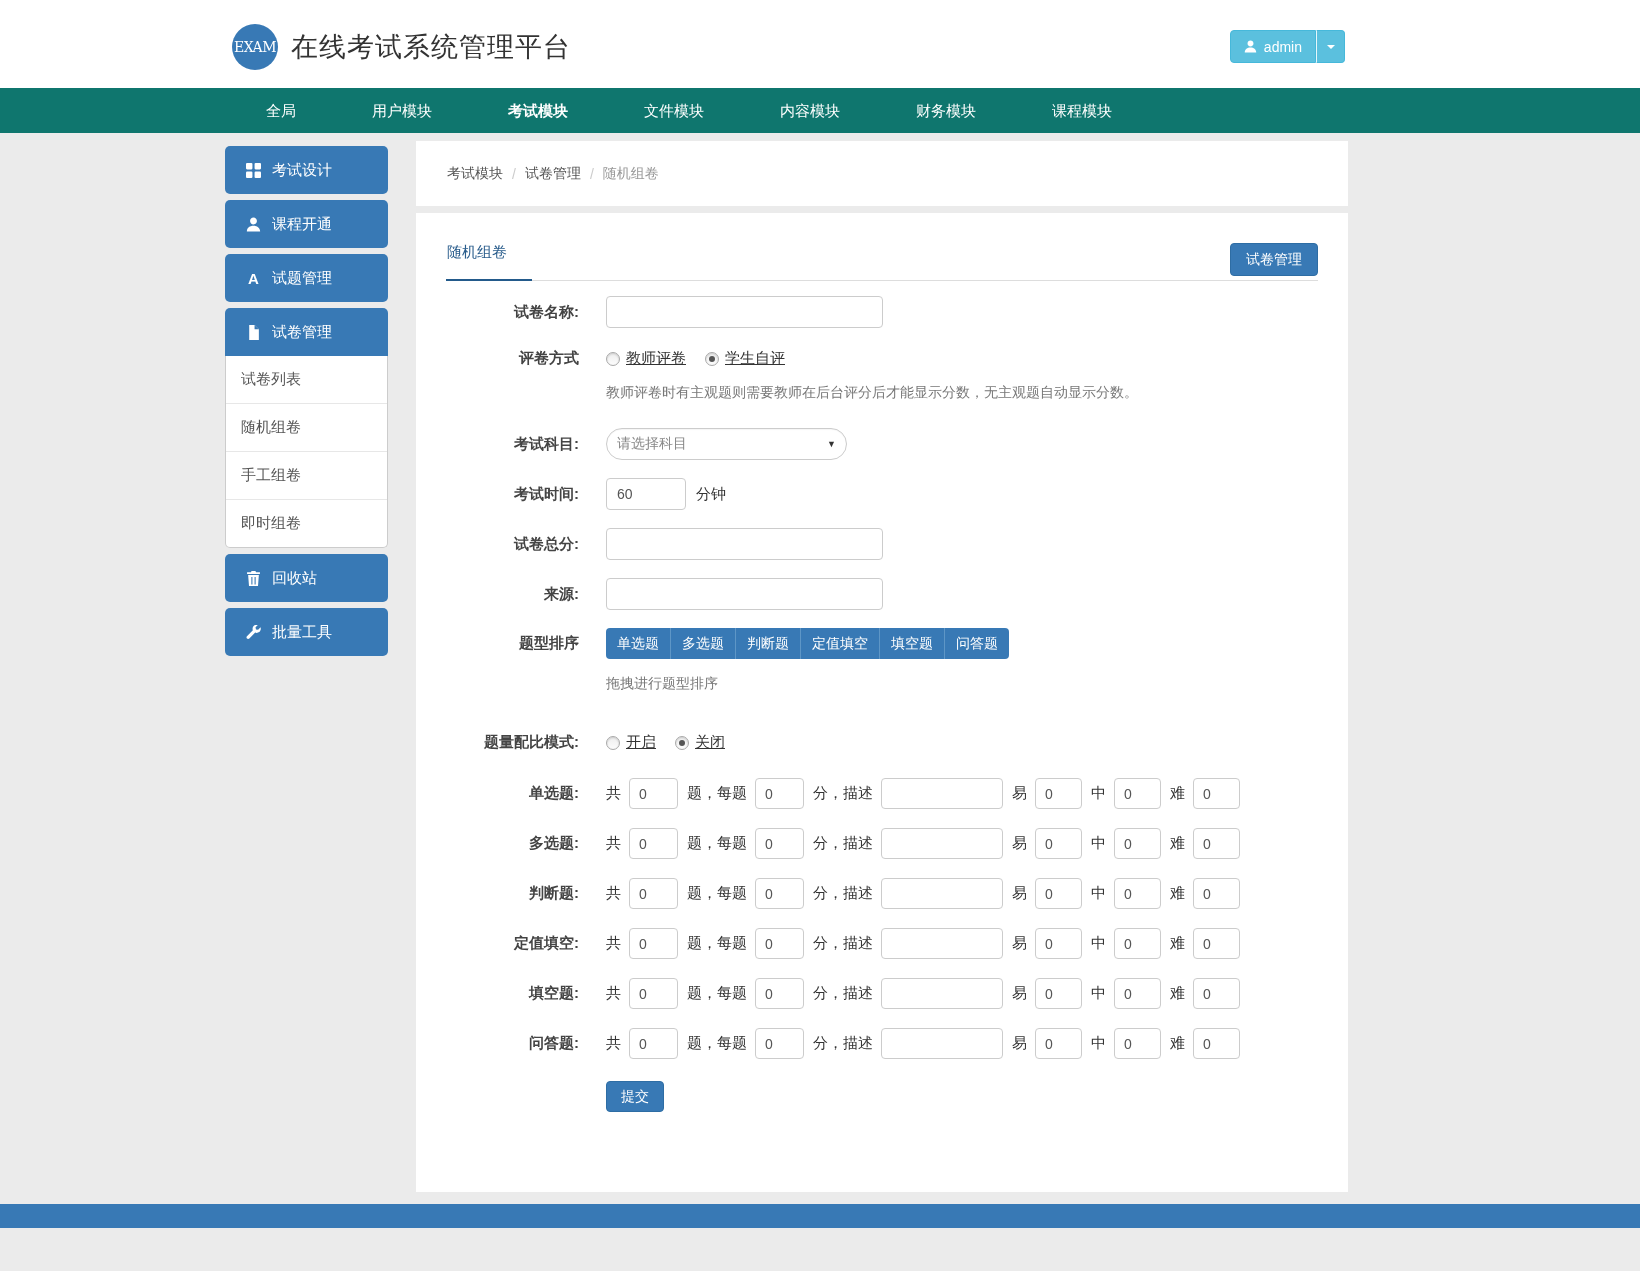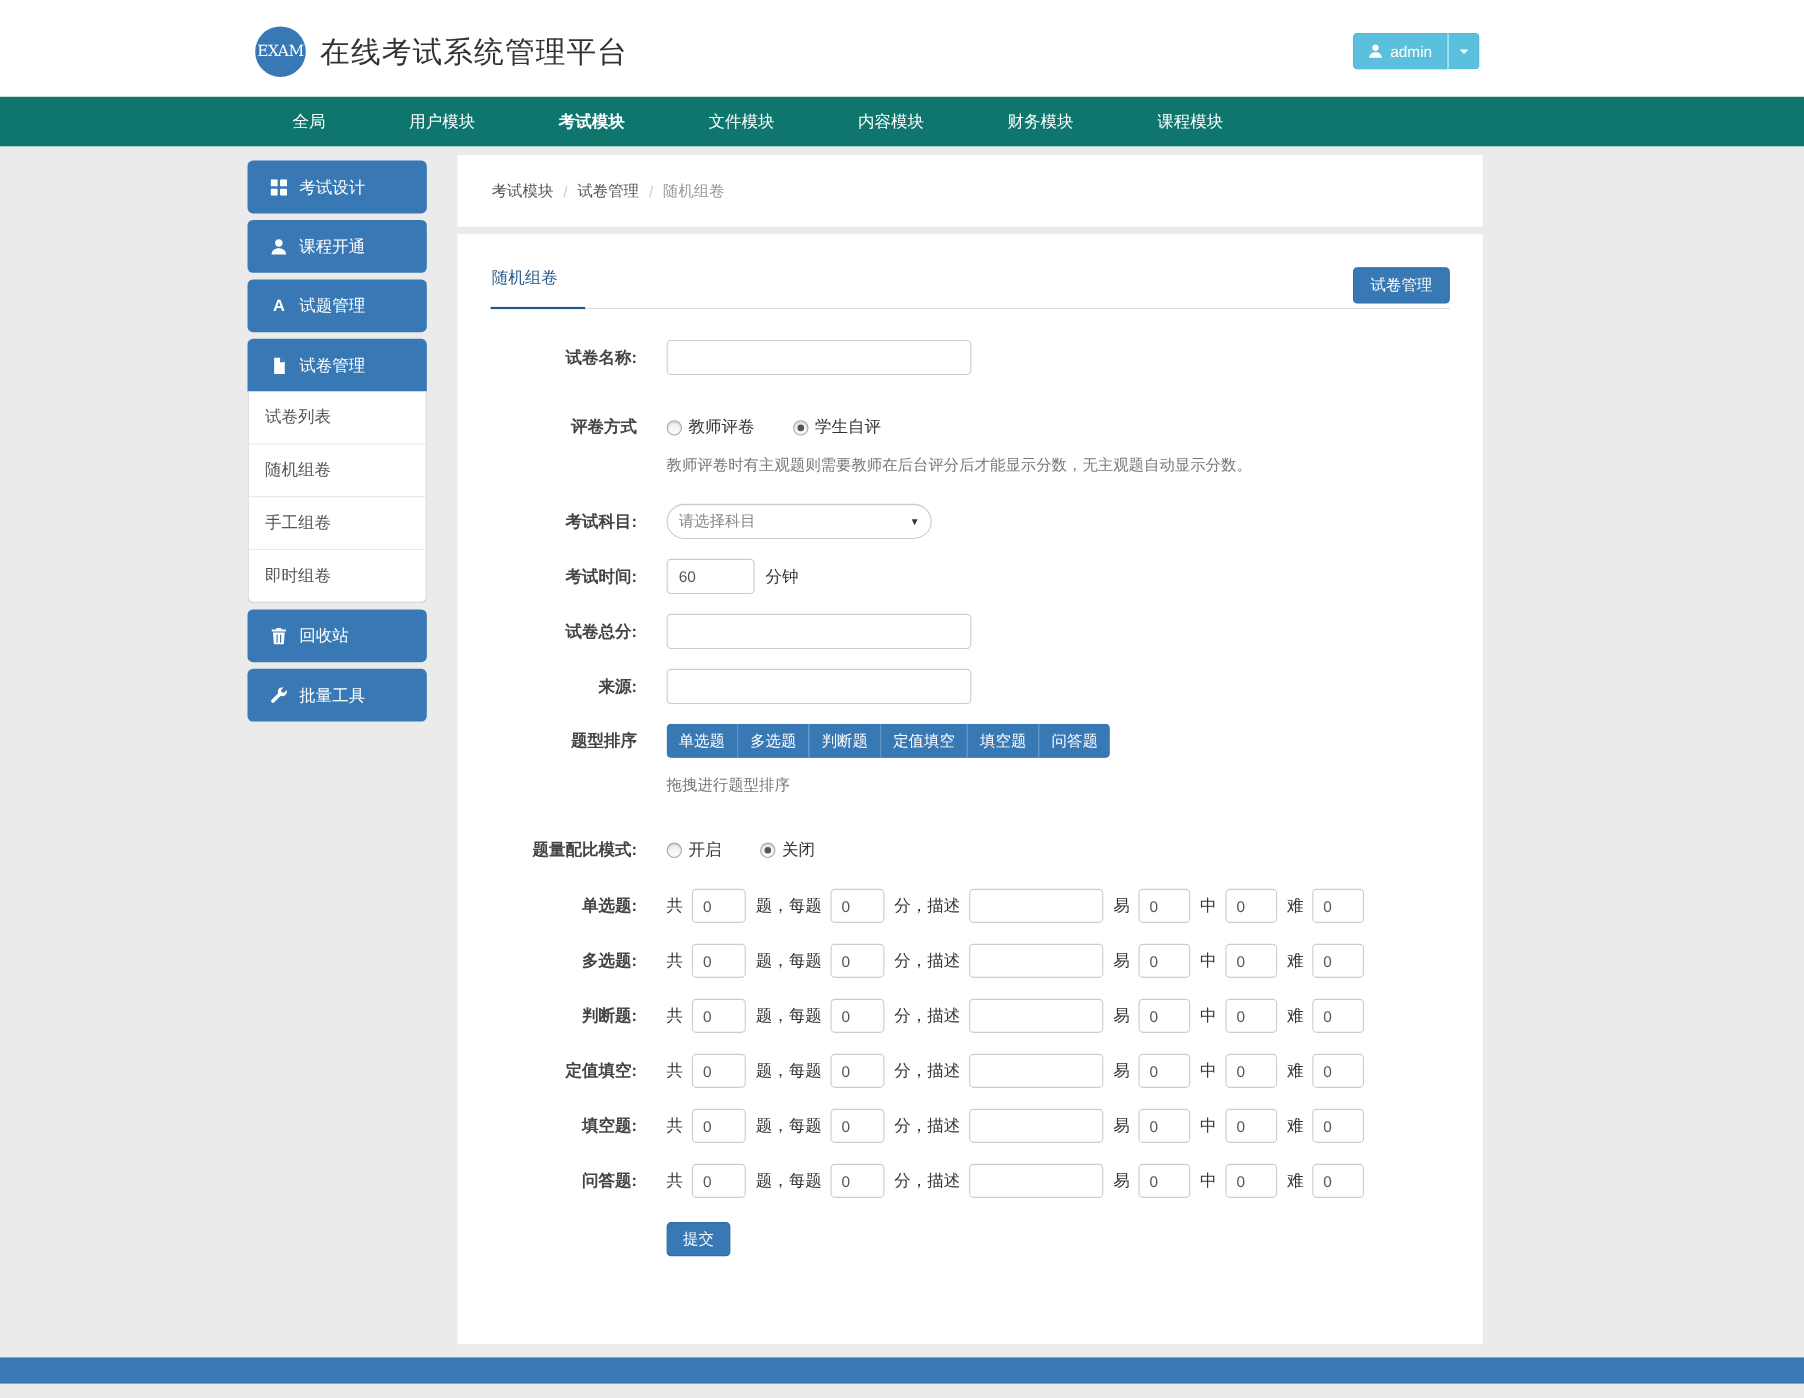--- a/index.html
+++ b/index.html
@@ -117,21 +117,21 @@
   .select-box{
     width:241px;height:32px;border:1px solid #ccc;border-radius:16px;
     display:flex;align-items:center;justify-content:space-between;
     padding:4px 10px;box-sizing:border-box;background:#fff;cursor:pointer;
     box-shadow:0 1px 1px rgba(0,0,0,0.04) inset;
   }
   .select-text{font-size:14px;color:#888;}
   .select-caret{font-size:9px;color:#333;}
 
   
-  .radio-group{display:flex;align-items:center;gap:35px;}
+  .radio-group{display:flex;align-items:center;gap:19px;text-decoration:underline;}
   .radio-option{display:flex;align-items:center;gap:6px;cursor:pointer;}
   .radio-circle{
     width:14px;height:14px;border-radius:50%;background:#fdfdfd;
     border:1px solid #a9a9a9;box-sizing:border-box;position:relative;
     box-shadow:inset 0 1px 2px rgba(0,0,0,0.15);background:linear-gradient(#eee,#fcfcfc);
   }
   .radio-circle.checked::after{
     content:"";position:absolute;left:3px;top:3px;width:6px;height:6px;
     border-radius:50%;background:#555;
   }
@@ -263,27 +263,27 @@
 
     <div class="panel">
       <div class="panel-header">
         <span class="tab">随机组卷</span>
         <button class="manage-btn">试卷管理</button>
       </div>
 
       <div class="form">
 
         
-        <div class="form-row" style="margin-top:26px;">
+        <div class="form-row" style="margin-top:13px;">
           <label class="form-label">试卷名称:</label>
           <input class="text-input" type="text" value="" style="">
         </div>
 
         
-        <div class="form-row" style="margin-top:38px;">
+        <div class="form-row" style="margin-top:21px;">
           <label class="form-label">评卷方式</label>
           <div class="radio-group">
             <label class="radio-option">
               <span class="radio-circle"></span>
               <span class="radio-label">教师评卷</span>
             </label>
             <label class="radio-option">
               <span class="radio-circle checked"></span>
               <span class="radio-label">学生自评</span>
             </label>

